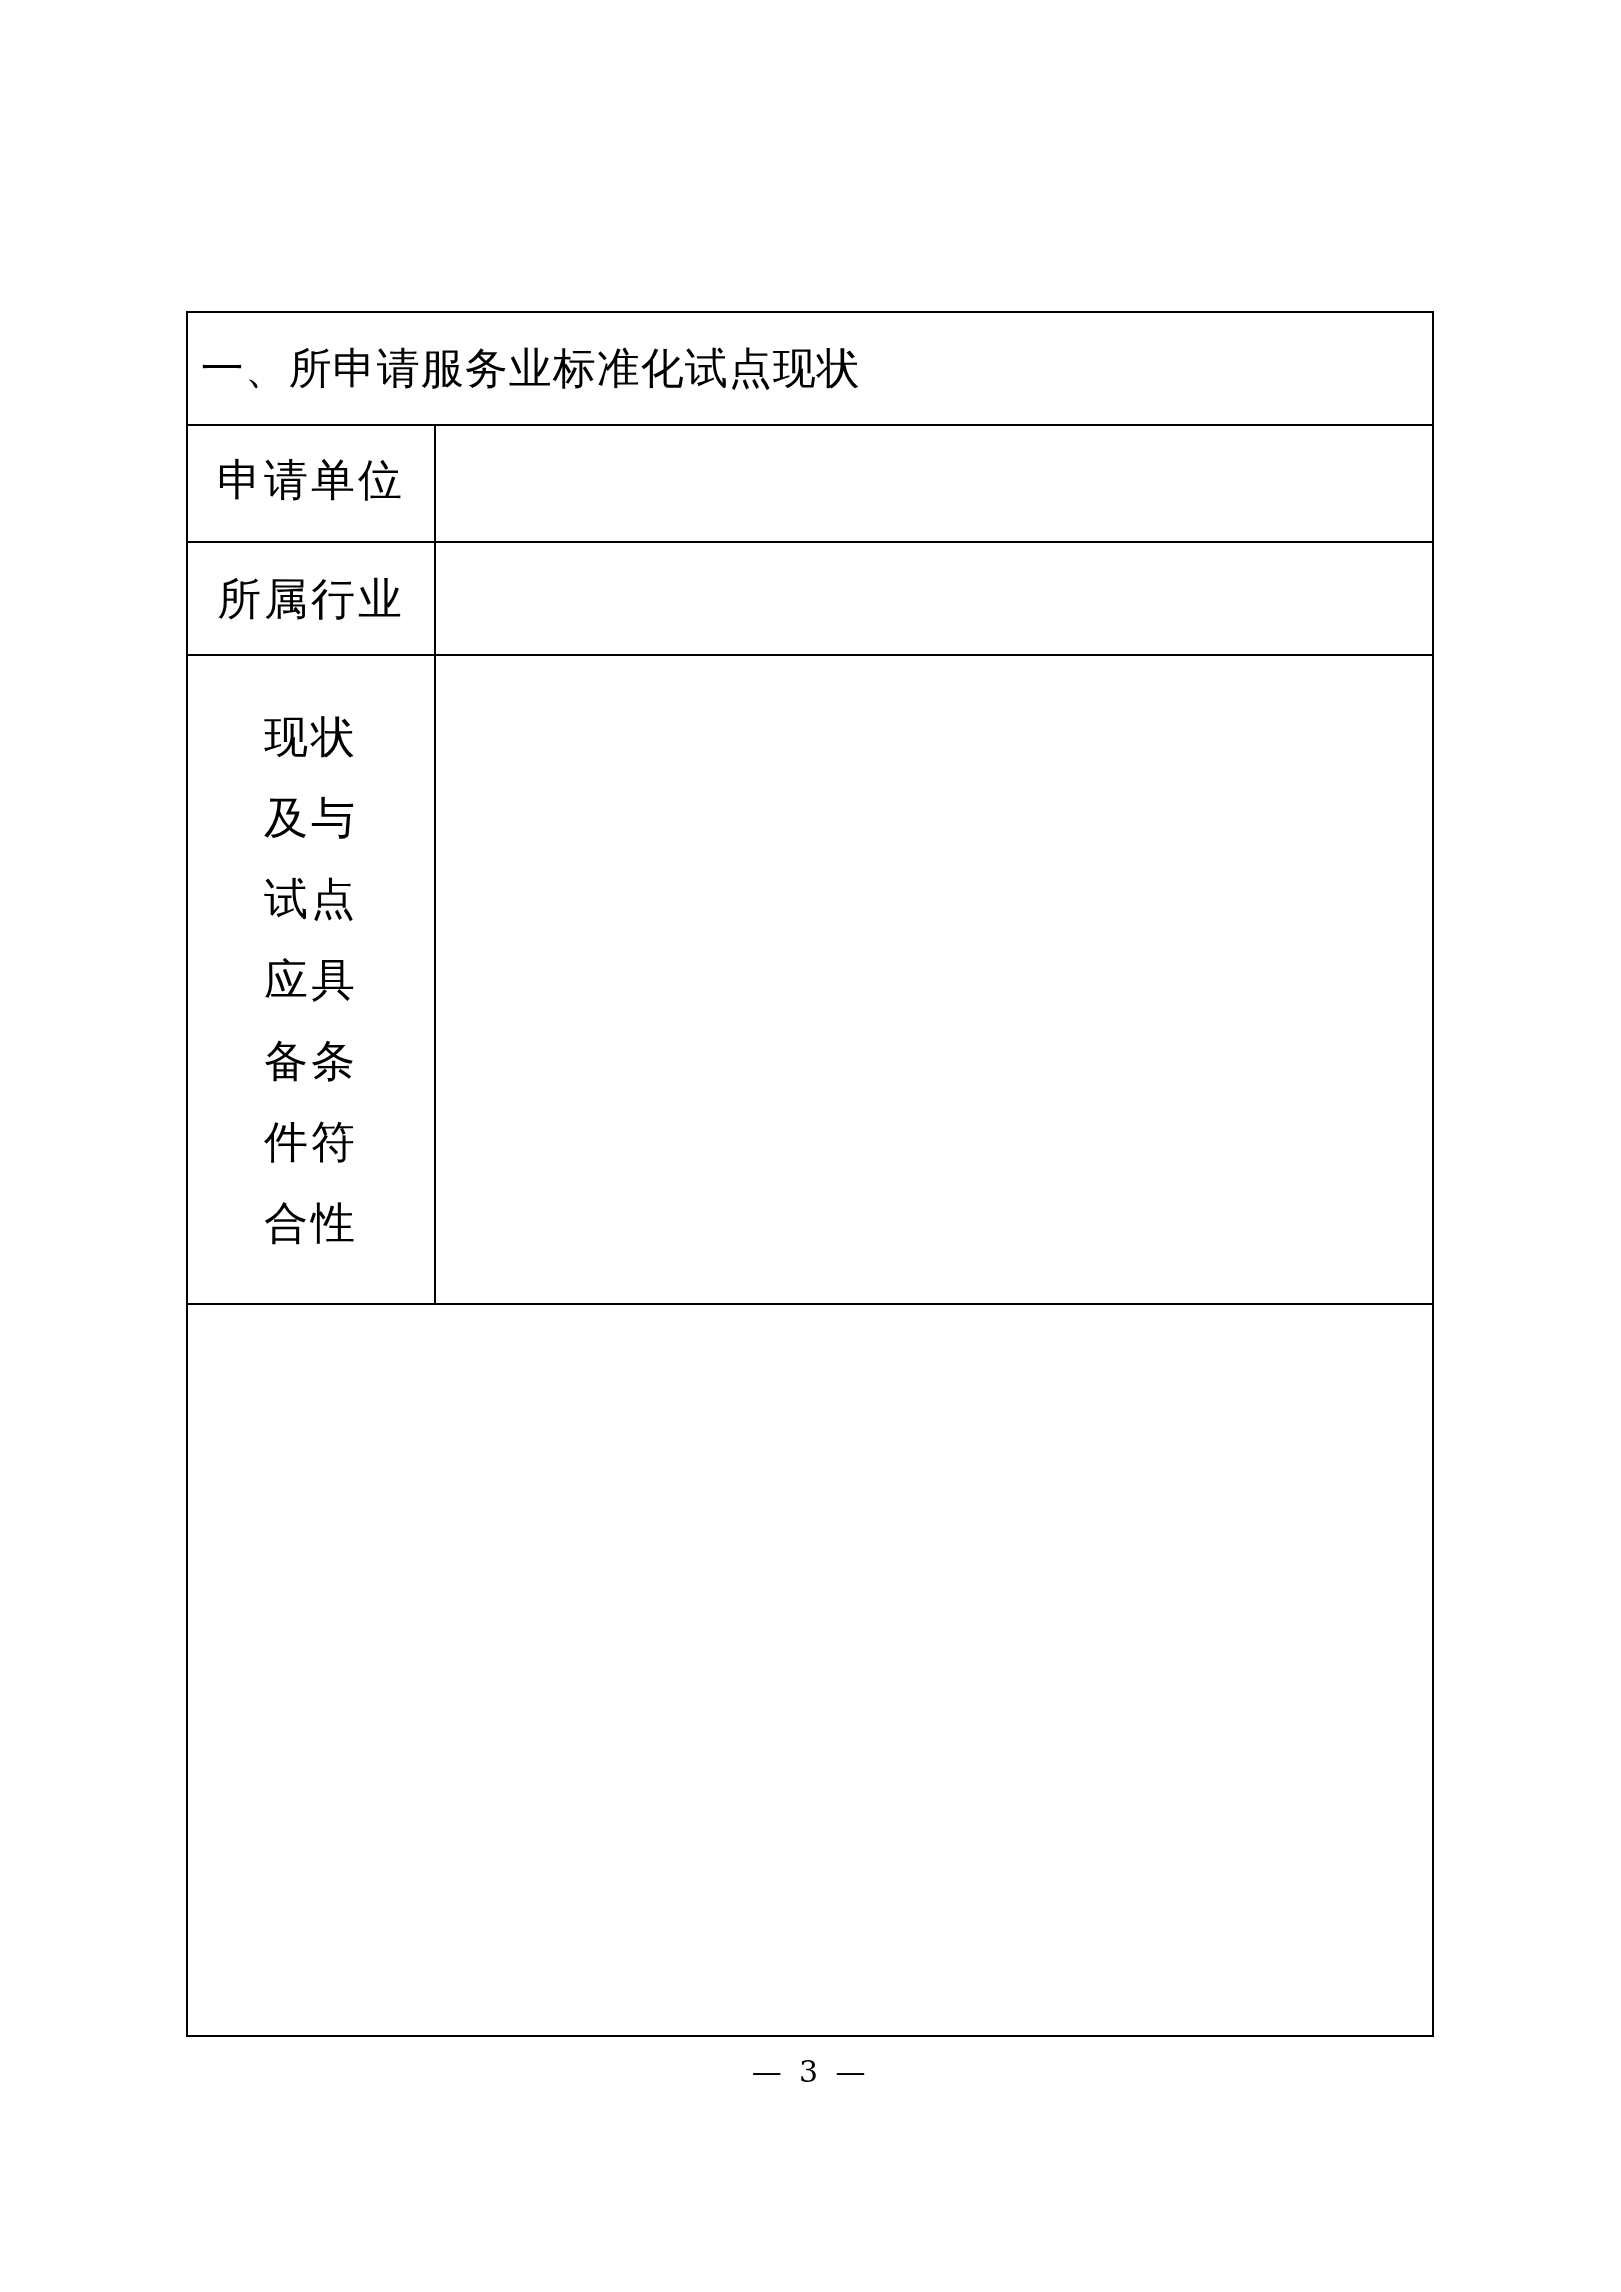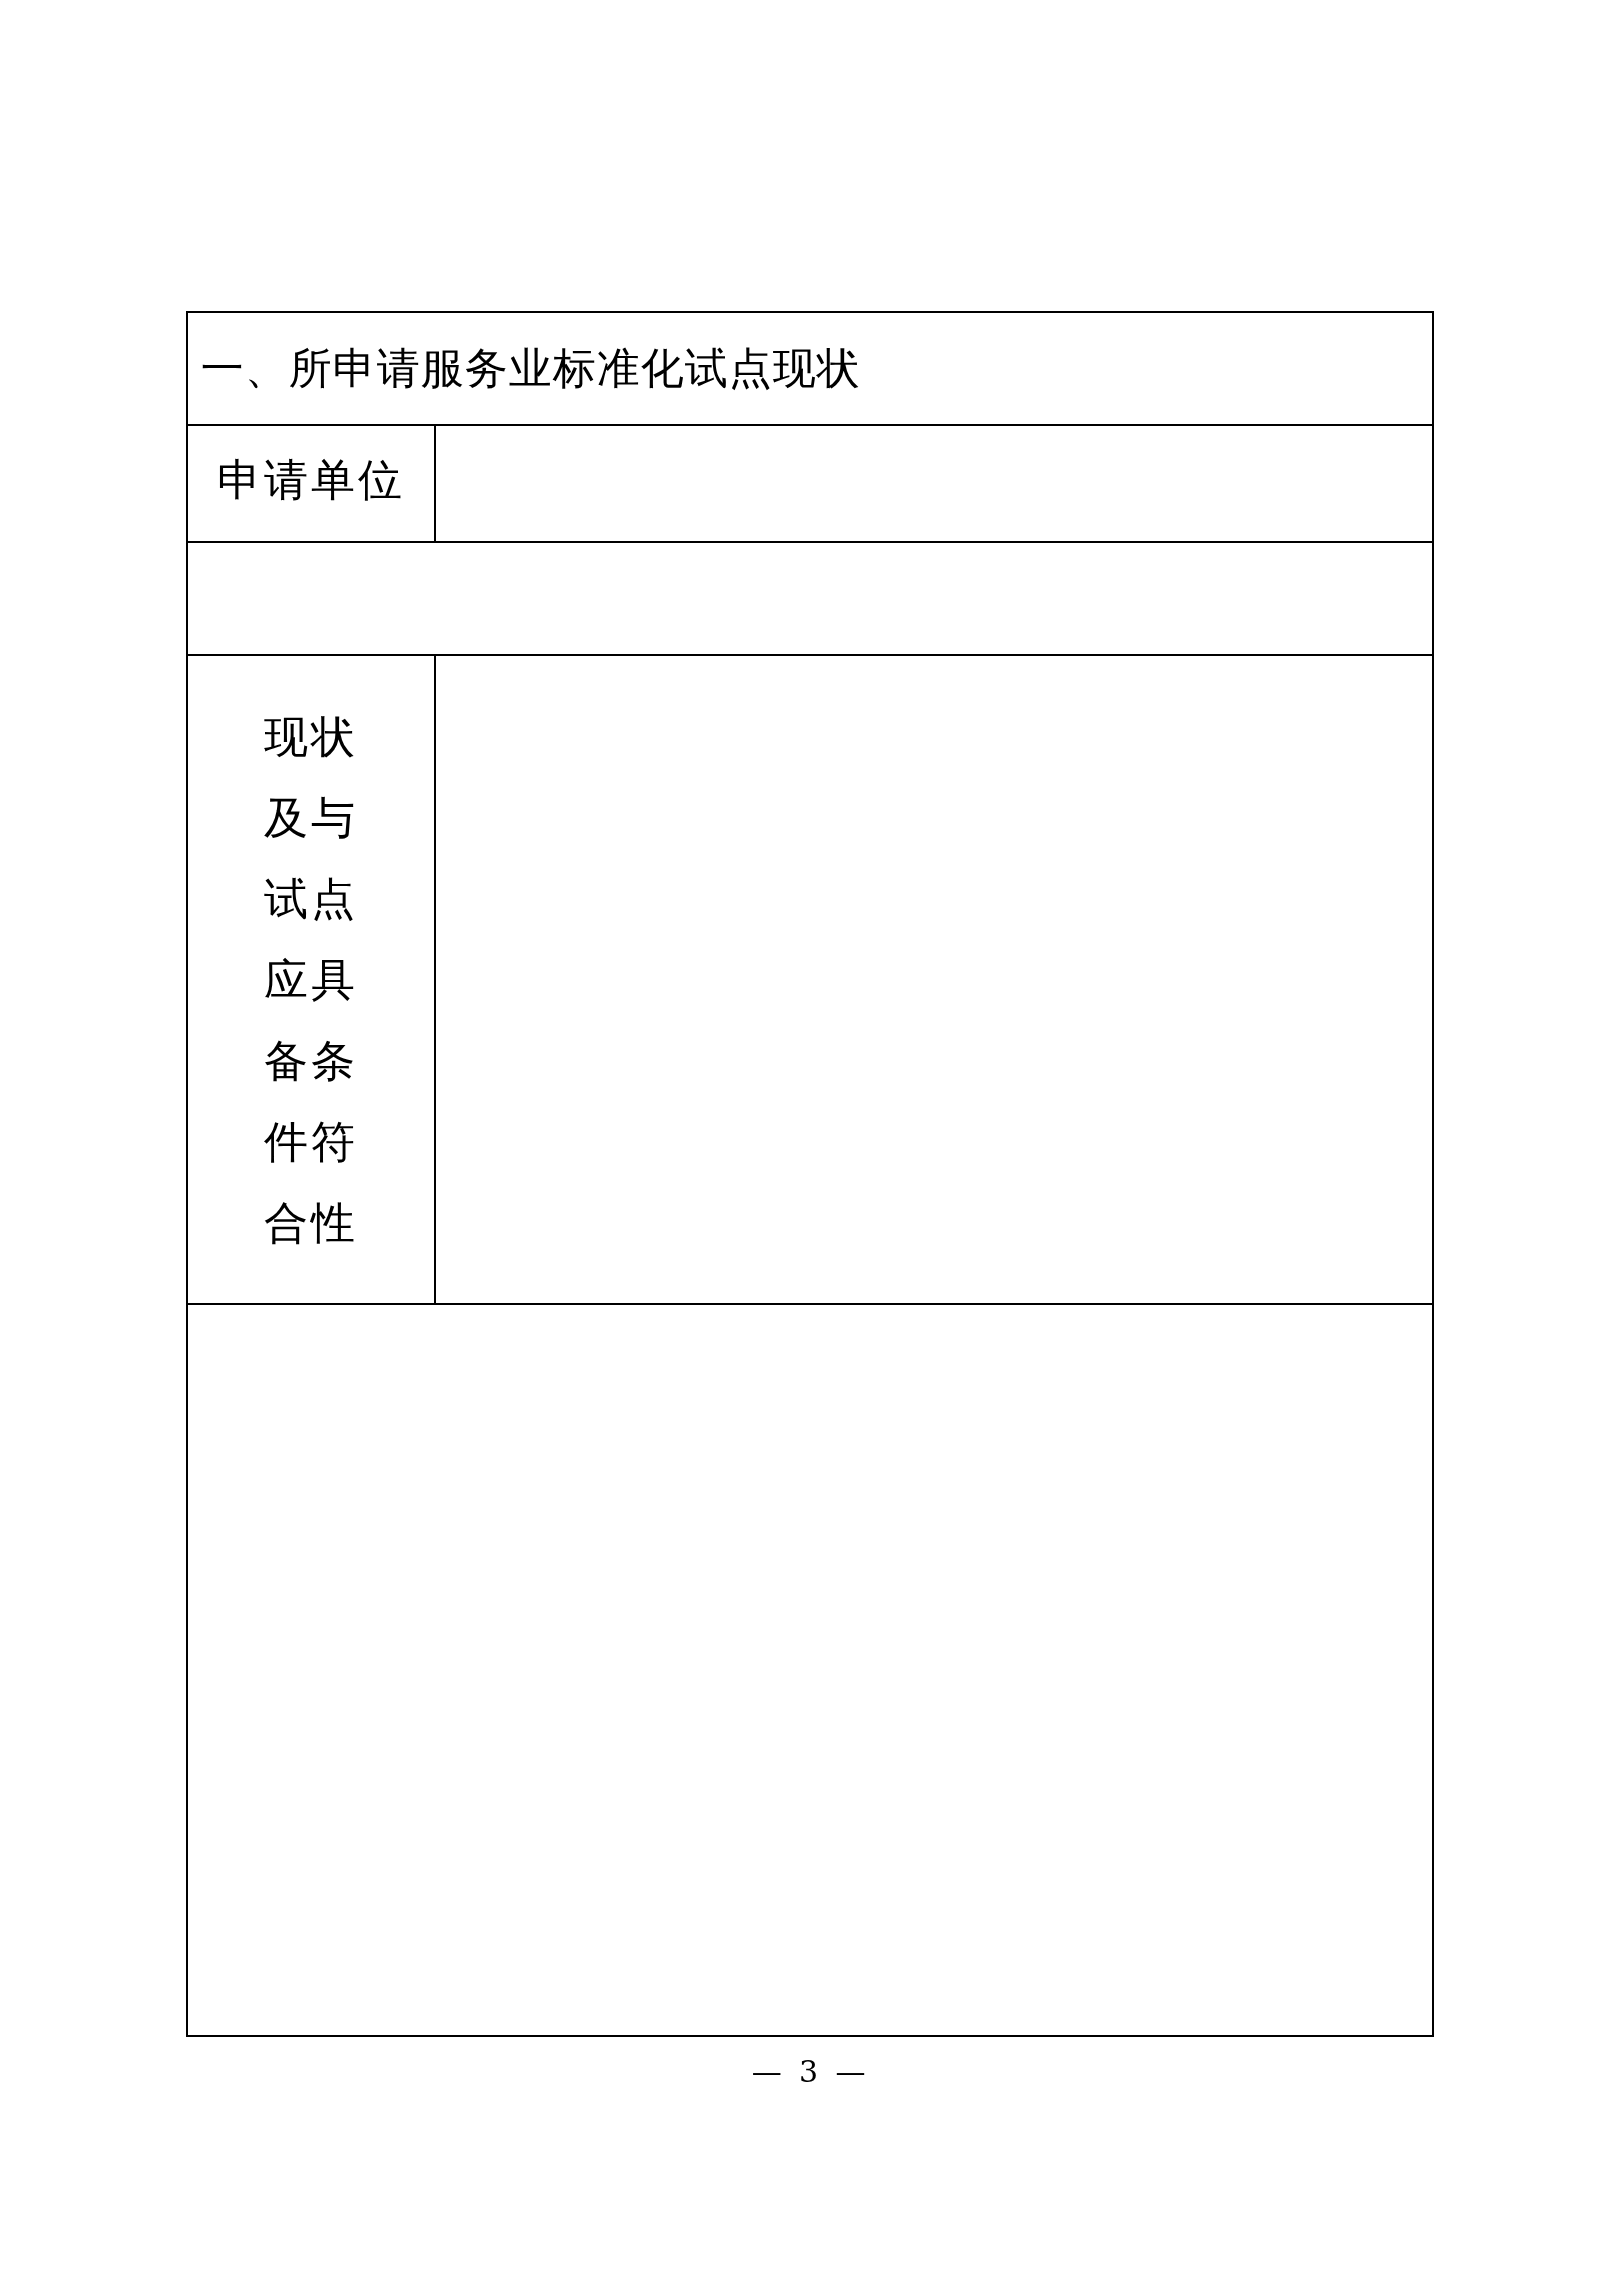--- a/index.html
+++ b/index.html
@@ -96,20 +96,23 @@
     </div>
 
     <div class="trow row-unit">
       <div class="label-cell">
         <div class="label-line">申请单位</div>
       </div>
       <div class="value-cell"></div>
     </div>
 
     <div class="trow row-ind">
+      <div class="label-cell">
+        <div class="label-line">所属行业</div>
+      </div>
       <div class="value-cell"></div>
     </div>
 
     <div class="trow row-status">
       <div class="label-cell">
         <div class="label-line">现状</div>
         <div class="label-line">及与</div>
         <div class="label-line">试点</div>
         <div class="label-line">应具</div>
         <div class="label-line">备条</div>

